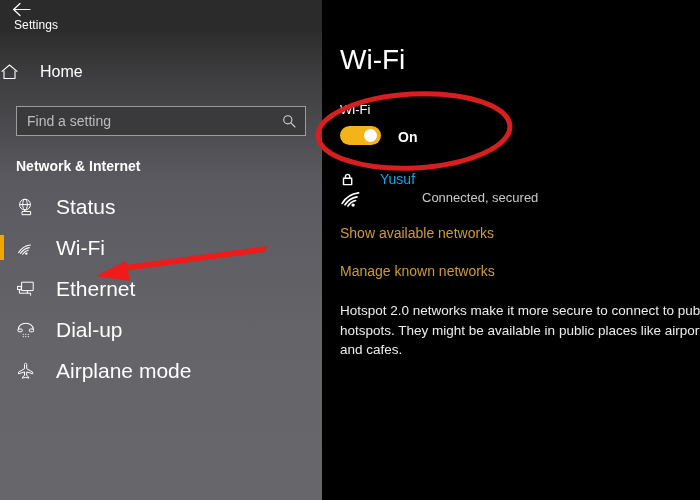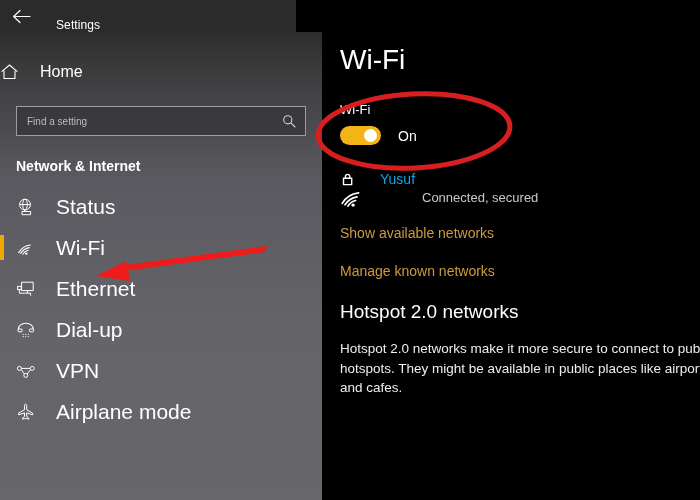--- a/index.html
+++ b/index.html
@@ -18,26 +18,27 @@
     width: 700px;
     height: 500px;
     overflow: hidden;
     background: #000000;
   }
 
   
   .titlebar {
     position: absolute;
     left: 0; top: 0;
-    width: 296px;
+    width: 322px;
     height: 32px;
     background: #2b2b2b;
     display: flex;
-    align-items: flex-end;
+    align-items: flex-start;
     z-index: 6;
+    flex-direction: column;
   }
   .back-btn {
     width: 42px;
     height: 32px;
     display: flex;
     align-items: center;
     justify-content: center;
     color: #ffffff;
   }
   .back-btn svg { display: block; }
@@ -90,21 +91,21 @@
     align-items: center;
     position: relative;
   }
   .search-input {
     flex: 1;
     background: transparent;
     border: 0;
     outline: none;
     color: #f9a8d4;
     font-family: "Liberation Sans", sans-serif;
-    font-size: 10px;
+    font-size: 14px;
     padding: 0 28px 0 10px;
     height: 100%;
   }
   .search-input::placeholder { color: #bcbcbf; opacity: 1; }
   .search-icon {
     position: absolute;
     right: 9px;
     top: 50%;
     transform: translateY(-50%);
     color: #d0d0d3;
@@ -176,21 +177,22 @@
   }
 
   .toggle-group { margin-top: 28px; }
   .toggle-label {
     font-size: 13px;
     color: #ffffff;
     margin-bottom: 9px;
   }
   .toggle-row {
     display: flex;
-    align-items: center;
+    align-items: flex-end;
+    font-weight: bold;
   }
   .switch {
     width: 41px;
     height: 19px;
     border-radius: 10px;
     background: #f3b417;
     position: relative;
     flex: none;
   }
   .switch .knob {
@@ -363,34 +365,20 @@
             <circle cx="9.8" cy="14.3" r="0.6" fill="currentColor"></circle>
             <circle cx="12.3" cy="14.3" r="0.6" fill="currentColor"></circle>
             <circle cx="7.3" cy="16.6" r="0.6" fill="currentColor"></circle>
             <circle cx="9.8" cy="16.6" r="0.6" fill="currentColor"></circle>
             <circle cx="12.3" cy="16.6" r="0.6" fill="currentColor"></circle>
           </svg>
         </span>
         <span class="nav-label">Dial-up</span>
       </div>
 
-      <div class="nav-item">
-
-        <span class="ico">
-          <svg width="20" height="18" viewBox="0 0 20 18" fill="none">
-            <circle cx="3.4" cy="6.4" r="2.0" stroke="currentColor" stroke-width="1"></circle>
-            <circle cx="16.2" cy="6.4" r="2.0" stroke="currentColor" stroke-width="1"></circle>
-            <circle cx="9.8" cy="13.4" r="2.0" stroke="currentColor" stroke-width="1"></circle>
-            <path d="M5.2 7.6L8.4 12.0" stroke="currentColor" stroke-width="1"></path>
-            <path d="M14.4 7.6L11.2 12.0" stroke="currentColor" stroke-width="1"></path>
-            <path d="M5.4 6.4H14.2" stroke="currentColor" stroke-width="1"></path>
-          </svg>
-        </span>
-        <span class="nav-label">VPN</span>
-      </div>
 
       <div class="nav-item">
 
         <span class="ico">
           <svg width="20" height="19" viewBox="0 0 20 19" fill="none">
             <path d="M9.6 2.2c.7 0 1.1.6 1.1 1.3v4.2l6.0 3.5v1.6l-6.0-1.9v3.6l2.0 1.5v1.2l-3.1-.9-3.1.9v-1.2l2.0-1.5v-3.6l-6.0 1.9v-1.6l6.0-3.5V3.5c0-.7.4-1.3 1.1-1.3z" stroke="currentColor" stroke-width="1" stroke-linejoin="round" fill="none"></path>
           </svg>
         </span>
         <span class="nav-label">Airplane mode</span>
       </div>
@@ -428,21 +416,20 @@
           <div class="network-name">Yusuf</div>
           <div class="network-status">Connected, secured</div>
         </div>
       </div>
 
       <div class="links">
         <a class="link-item" href="#">Show available networks</a>
         <a class="link-item" href="#">Manage known networks</a>
       </div>
 
-      <h2 class="subsection-title">Hotspot 2.0 networks</h2>
       <p class="subsection-body">Hotspot 2.0 networks make it more secure to connect to public Wi-Fi hotspots. They might be available in public places like airports, hotels, and cafes.</p>
 
     </div>
   </div>
 
   <svg class="annot-layer" viewBox="0 0 700 500">
     <ellipse cx="414" cy="131" rx="96" ry="37" fill="none" stroke="#d81f1f" stroke-width="5" transform="rotate(-3 414 131)"></ellipse>
     <g>
       <polygon points="267,246 265,252 117,272 118,266" fill="#ef1b1b"></polygon>
       <polygon points="96,276 126,261 130,281" fill="#ef1b1b"></polygon>

